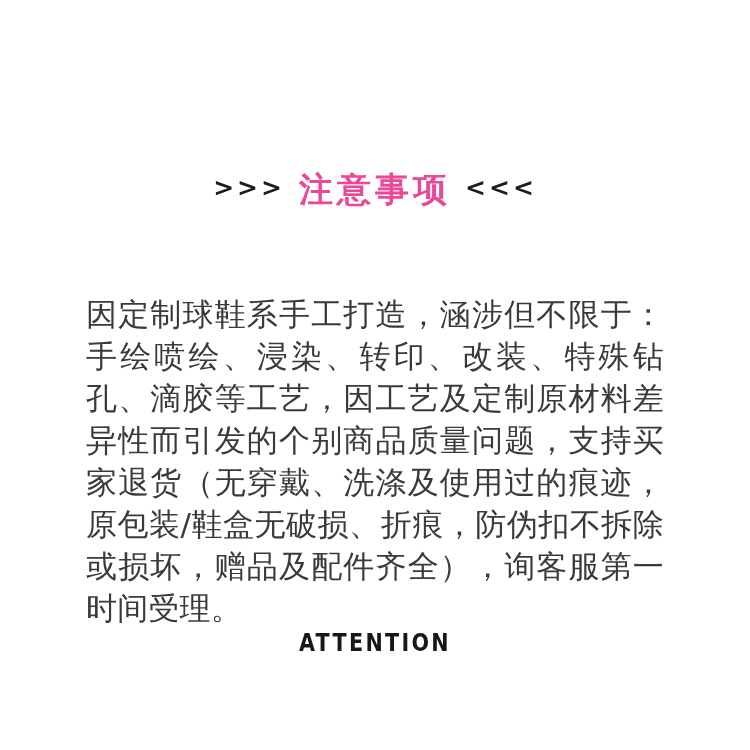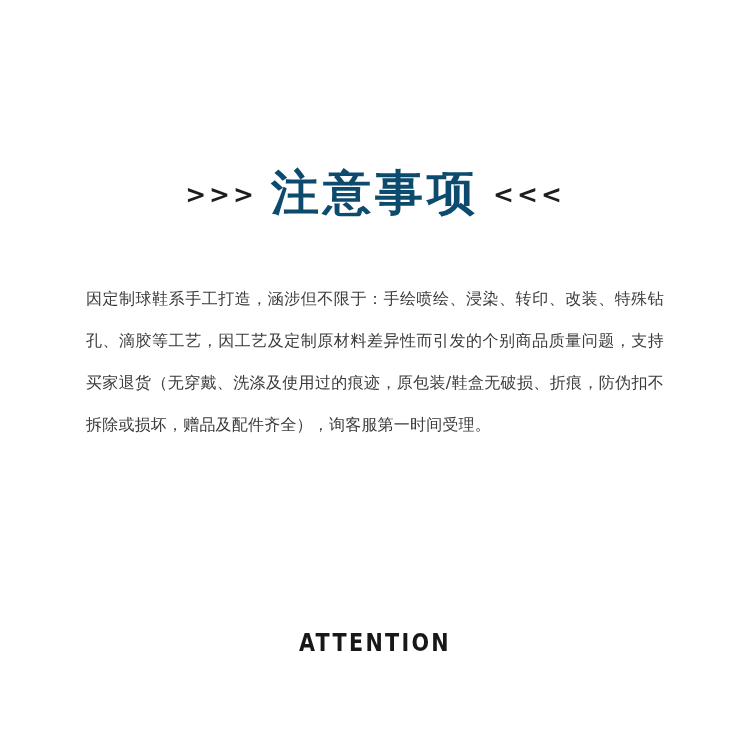--- a/index.html
+++ b/index.html
@@ -39,36 +39,36 @@
     font-family: "DejaVu Sans", sans-serif;
     font-size: 25px;
     font-weight: 700;
     letter-spacing: 3px;
     color: #1d1d1d;
     line-height: 1;
     padding-bottom: 3px;
   }
 
   .heading .title {
-    font-family: Liberation Mono, monospace;
-    font-size: 48px;
+    font-family: Liberation Sans, sans-serif;
+    font-size: 34px;
     font-weight: 700;
     letter-spacing: 4px;
-    color: #0c4a6e;
+    color: #ec4899;
     line-height: 1;
   }
 
   
   .body-copy {
     position: absolute;
     top: 262px;
     left: 86px;
     width: 578px;
     font-family: "DejaVu Sans", sans-serif;
-    font-size: 16px;
+    font-size: 31px;
     line-height: 42px;
     color: #3a3a3a;
     text-align: justify;
     text-justify: inter-ideograph;
     letter-spacing: 0.2px;
   }
 
   
   .footer-word {
     position: absolute;

